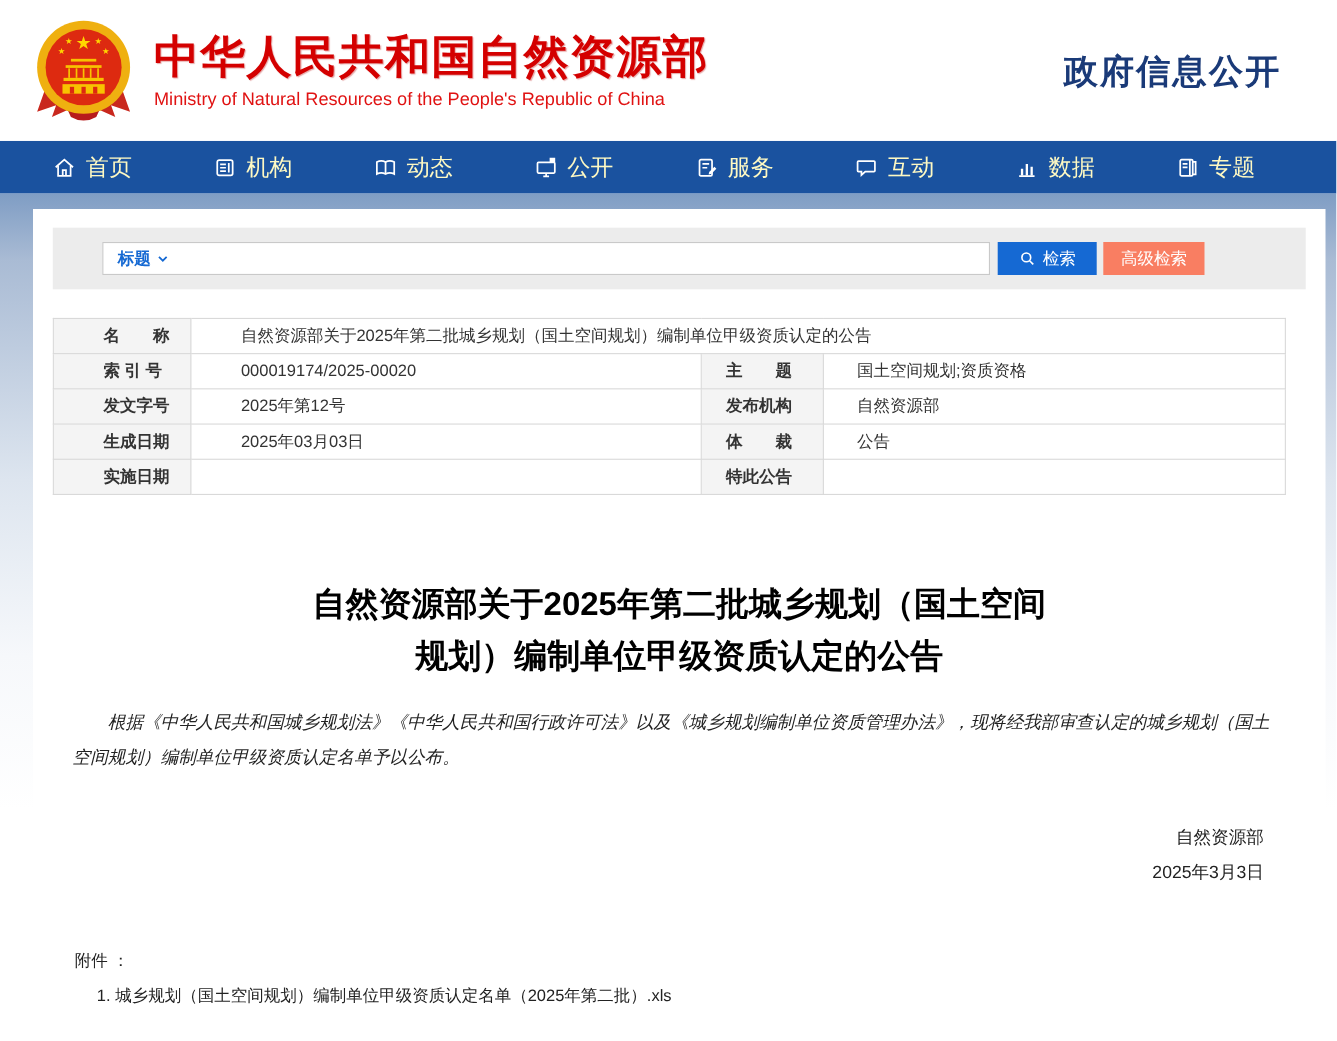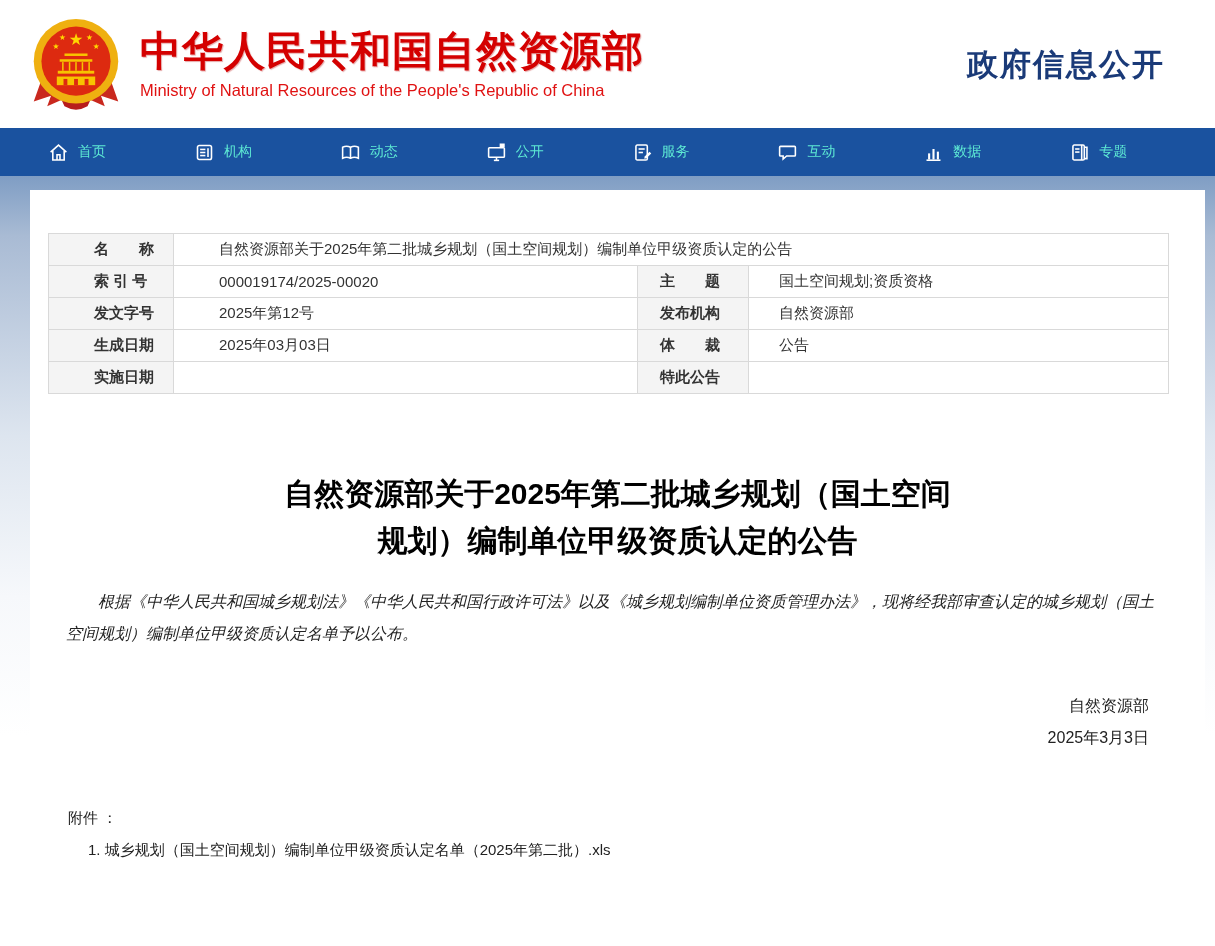--- a/index.html
+++ b/index.html
@@ -10,21 +10,21 @@
   .site-header { height:128px; background:#fff; display:flex; align-items:center; padding-left:28px; position:relative; }
   .emblem { width:96px; height:100px; flex:0 0 auto; margin-top:2px; }
   .title-block { margin-left:16px; }
   .site-title { font-size:41px; font-weight:bold; color:#d40000; letter-spacing:1px; line-height:1.15;
     text-shadow:1px 1px 1px rgba(180,0,0,.35); }
   .site-subtitle { font-size:16.5px; color:#e01212; margin-top:6px; }
   .section-title { position:absolute; right:50px; top:44px; font-size:31px; font-weight:bold; color:#1a3a78; letter-spacing:2px; }
 
   
   .main-nav { height:48px; background:#1a529f; display:flex; align-items:center; padding-left:48px; }
-  .nav-item { width:150px; display:flex; align-items:center; gap:9px; color:#5eead4; font-size:14px; cursor:pointer; }
+  .nav-item { width:150px; display:flex; align-items:center; gap:9px; color:#fef9c3; font-size:21px; cursor:pointer; }
   .nav-item svg { display:block; }
 
   
   .content-bg { height:770px; background:linear-gradient(180deg,#7f9dc4 0px,#a9bbd4 60px,#dde5ef 260px,#f6f8fb 420px,#ffffff 560px); padding-top:14px; }
   .card { margin-left:30px; width:1175px; height:756px; background:#fff; padding:17px 18px 0 18px; }
 
   
   .search-panel { background:#ececec; height:56px; display:flex; align-items:center; padding-left:45px; }
   .search-box { width:807px; height:30px; background:#fff; border:1px solid #c9c9c9; display:flex; align-items:center; }
   .field-selector { display:flex; align-items:center; gap:5px; padding:0 10px 0 13px; color:#1569d3; font-size:15px; font-weight:bold; cursor:pointer; white-space:nowrap; }
@@ -174,20 +174,41 @@
           <path d="M17.5 6 H20.5 V19 H17.5"></path>
         </svg>
       </span>
     <span>专题</span>
   </div>
 </nav>
 
 <div class="content-bg">
   <div class="card">
 
+    <div class="search-panel">
+      <div class="search-box">
+        <span class="field-selector">
+          <span>标题</span>
+          <svg width="12" height="12" viewBox="0 0 24 24" fill="none" stroke="#1569d3" stroke-width="3.2">
+              <polyline points="5,9 12,16 19,9"></polyline>
+            </svg>
+        </span>
+        <input type="text" value="" style="">
+      </div>
+      <button class="btn btn-search">
+        <svg width="16" height="16" viewBox="0 0 24 24" fill="none" stroke="#fff" stroke-width="2.2">
+            <circle cx="10.5" cy="10.5" r="6"></circle>
+            <line x1="15" y1="15" x2="20" y2="20"></line>
+          </svg>
+        <span>检索</span>
+      </button>
+      <button class="btn btn-advanced">
+        <span>高级检索</span>
+      </button>
+    </div>
 
     <table class="meta-table">
       <colgroup>
           <col style="width:125px">
           <col style="width:464px">
           <col style="width:111px">
           <col style="width:420px">
         </colgroup>
       <tbody>
           <tr>

